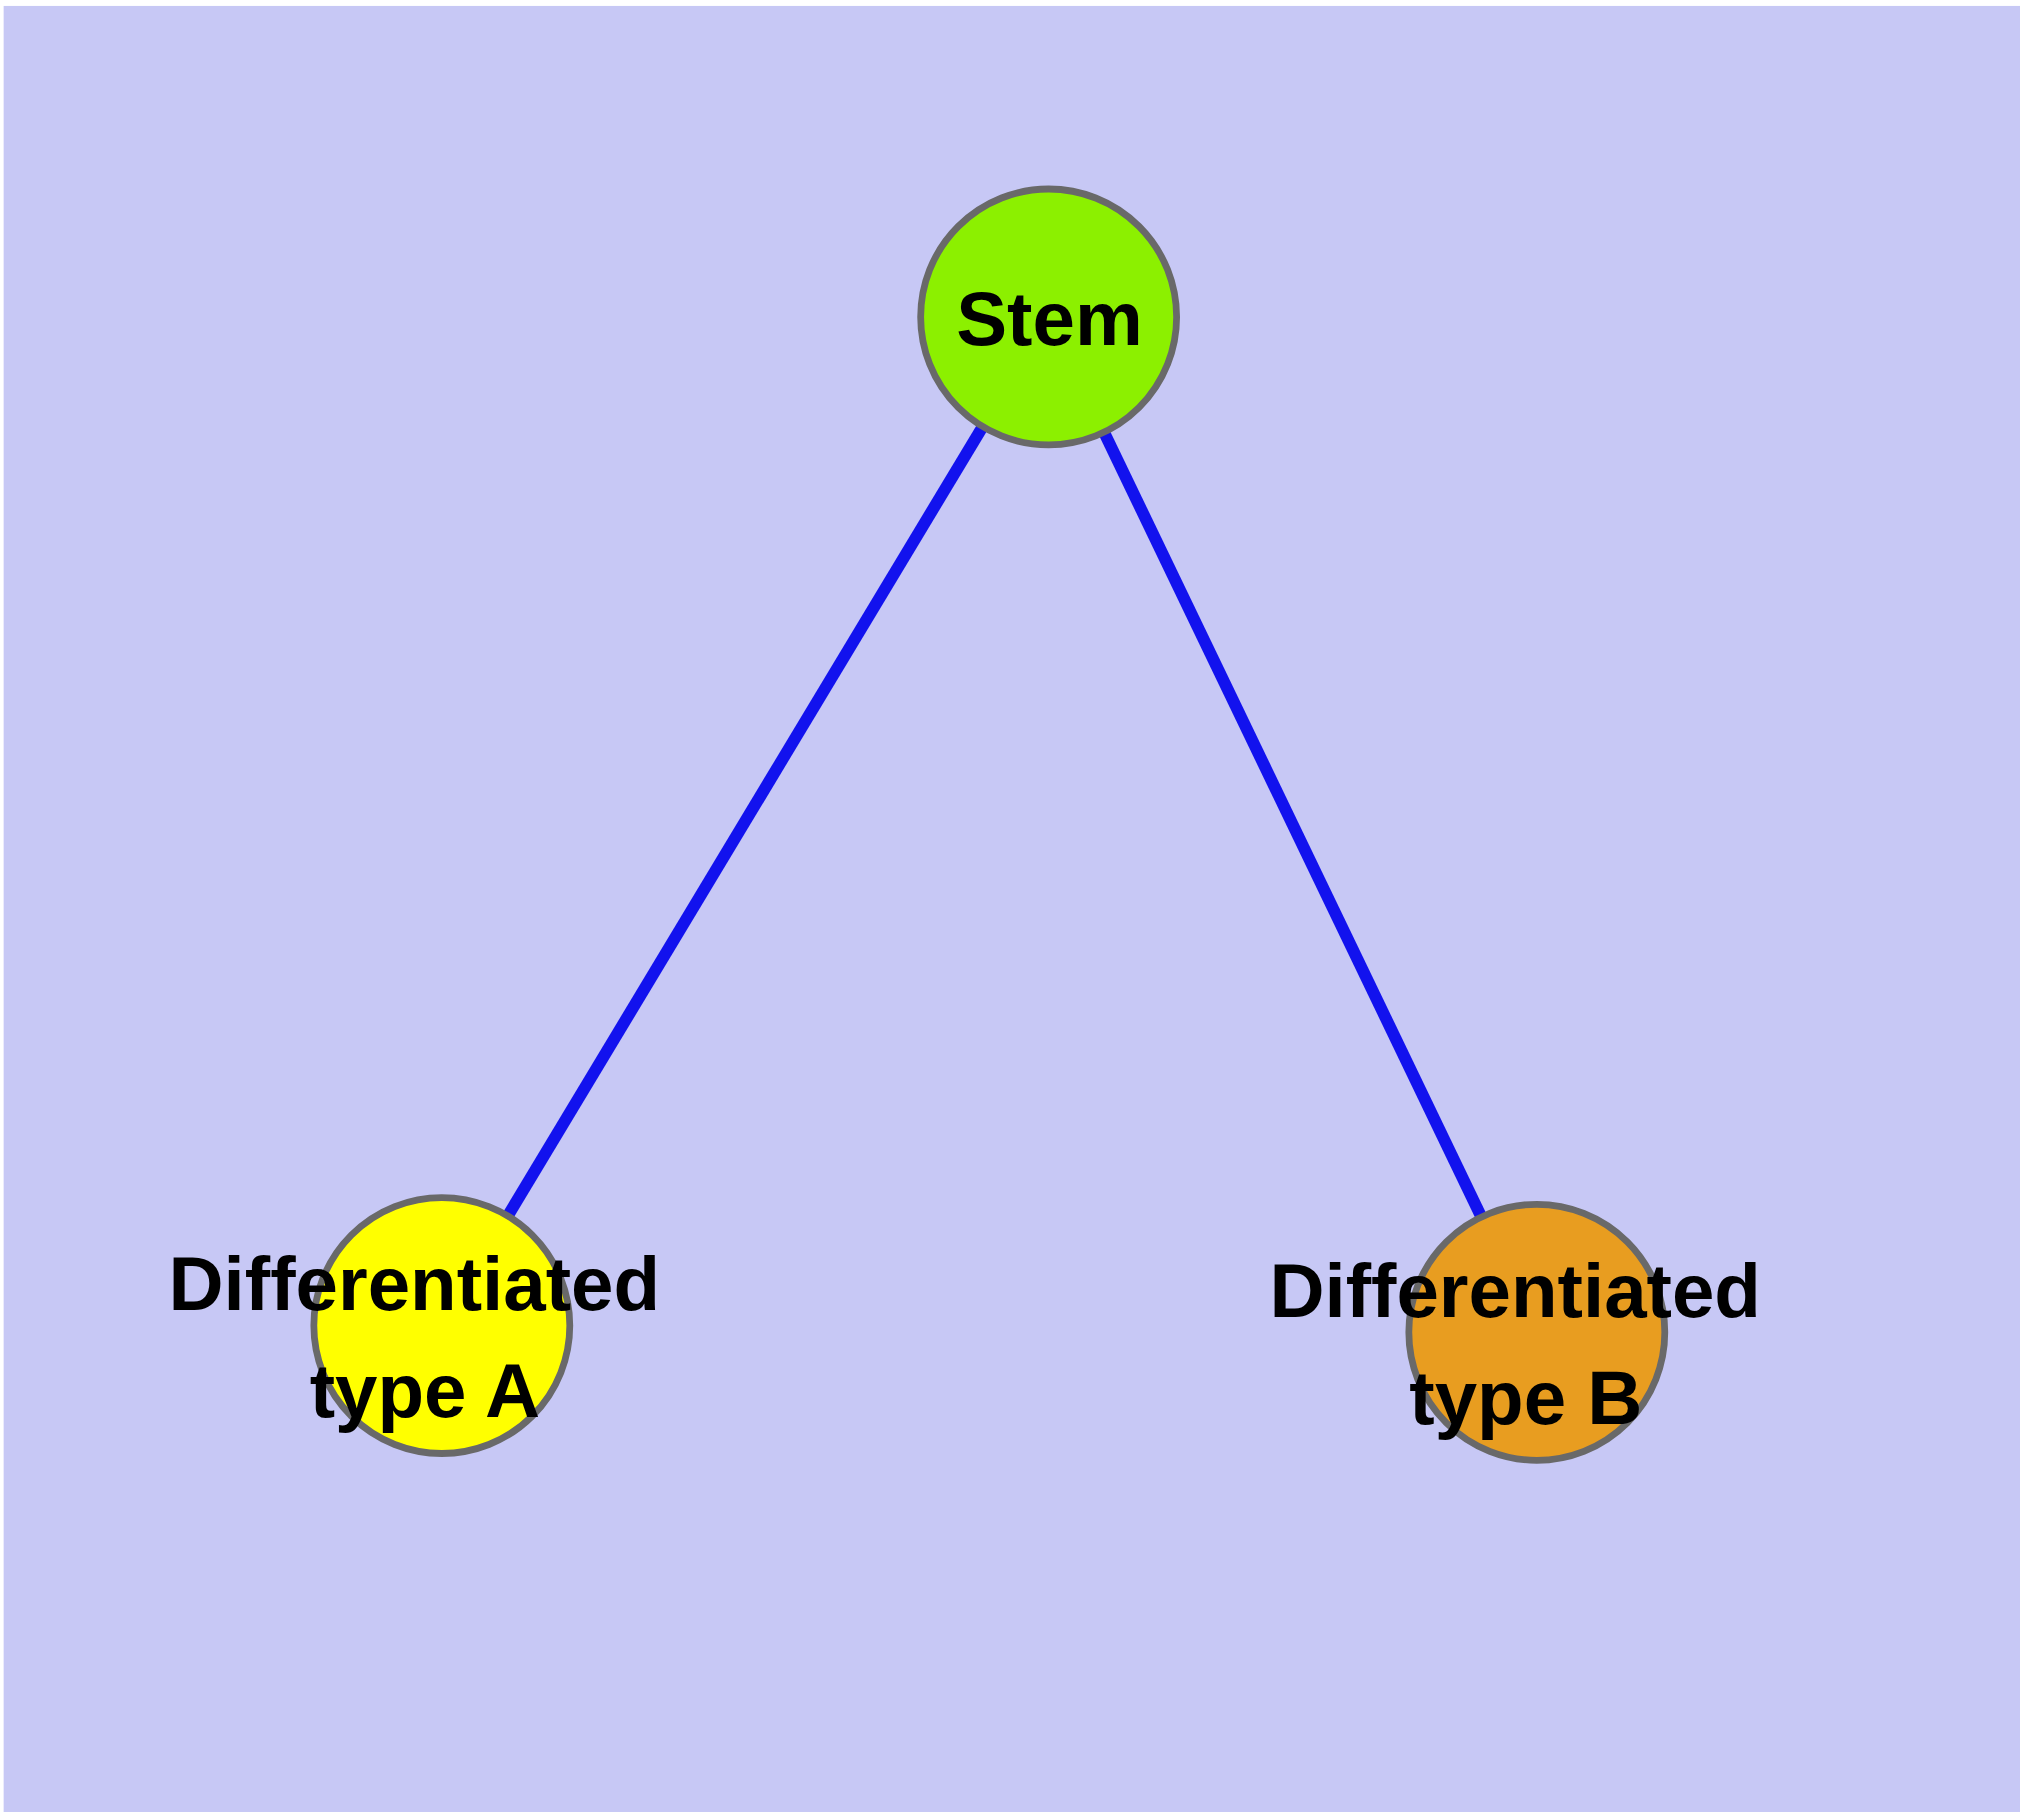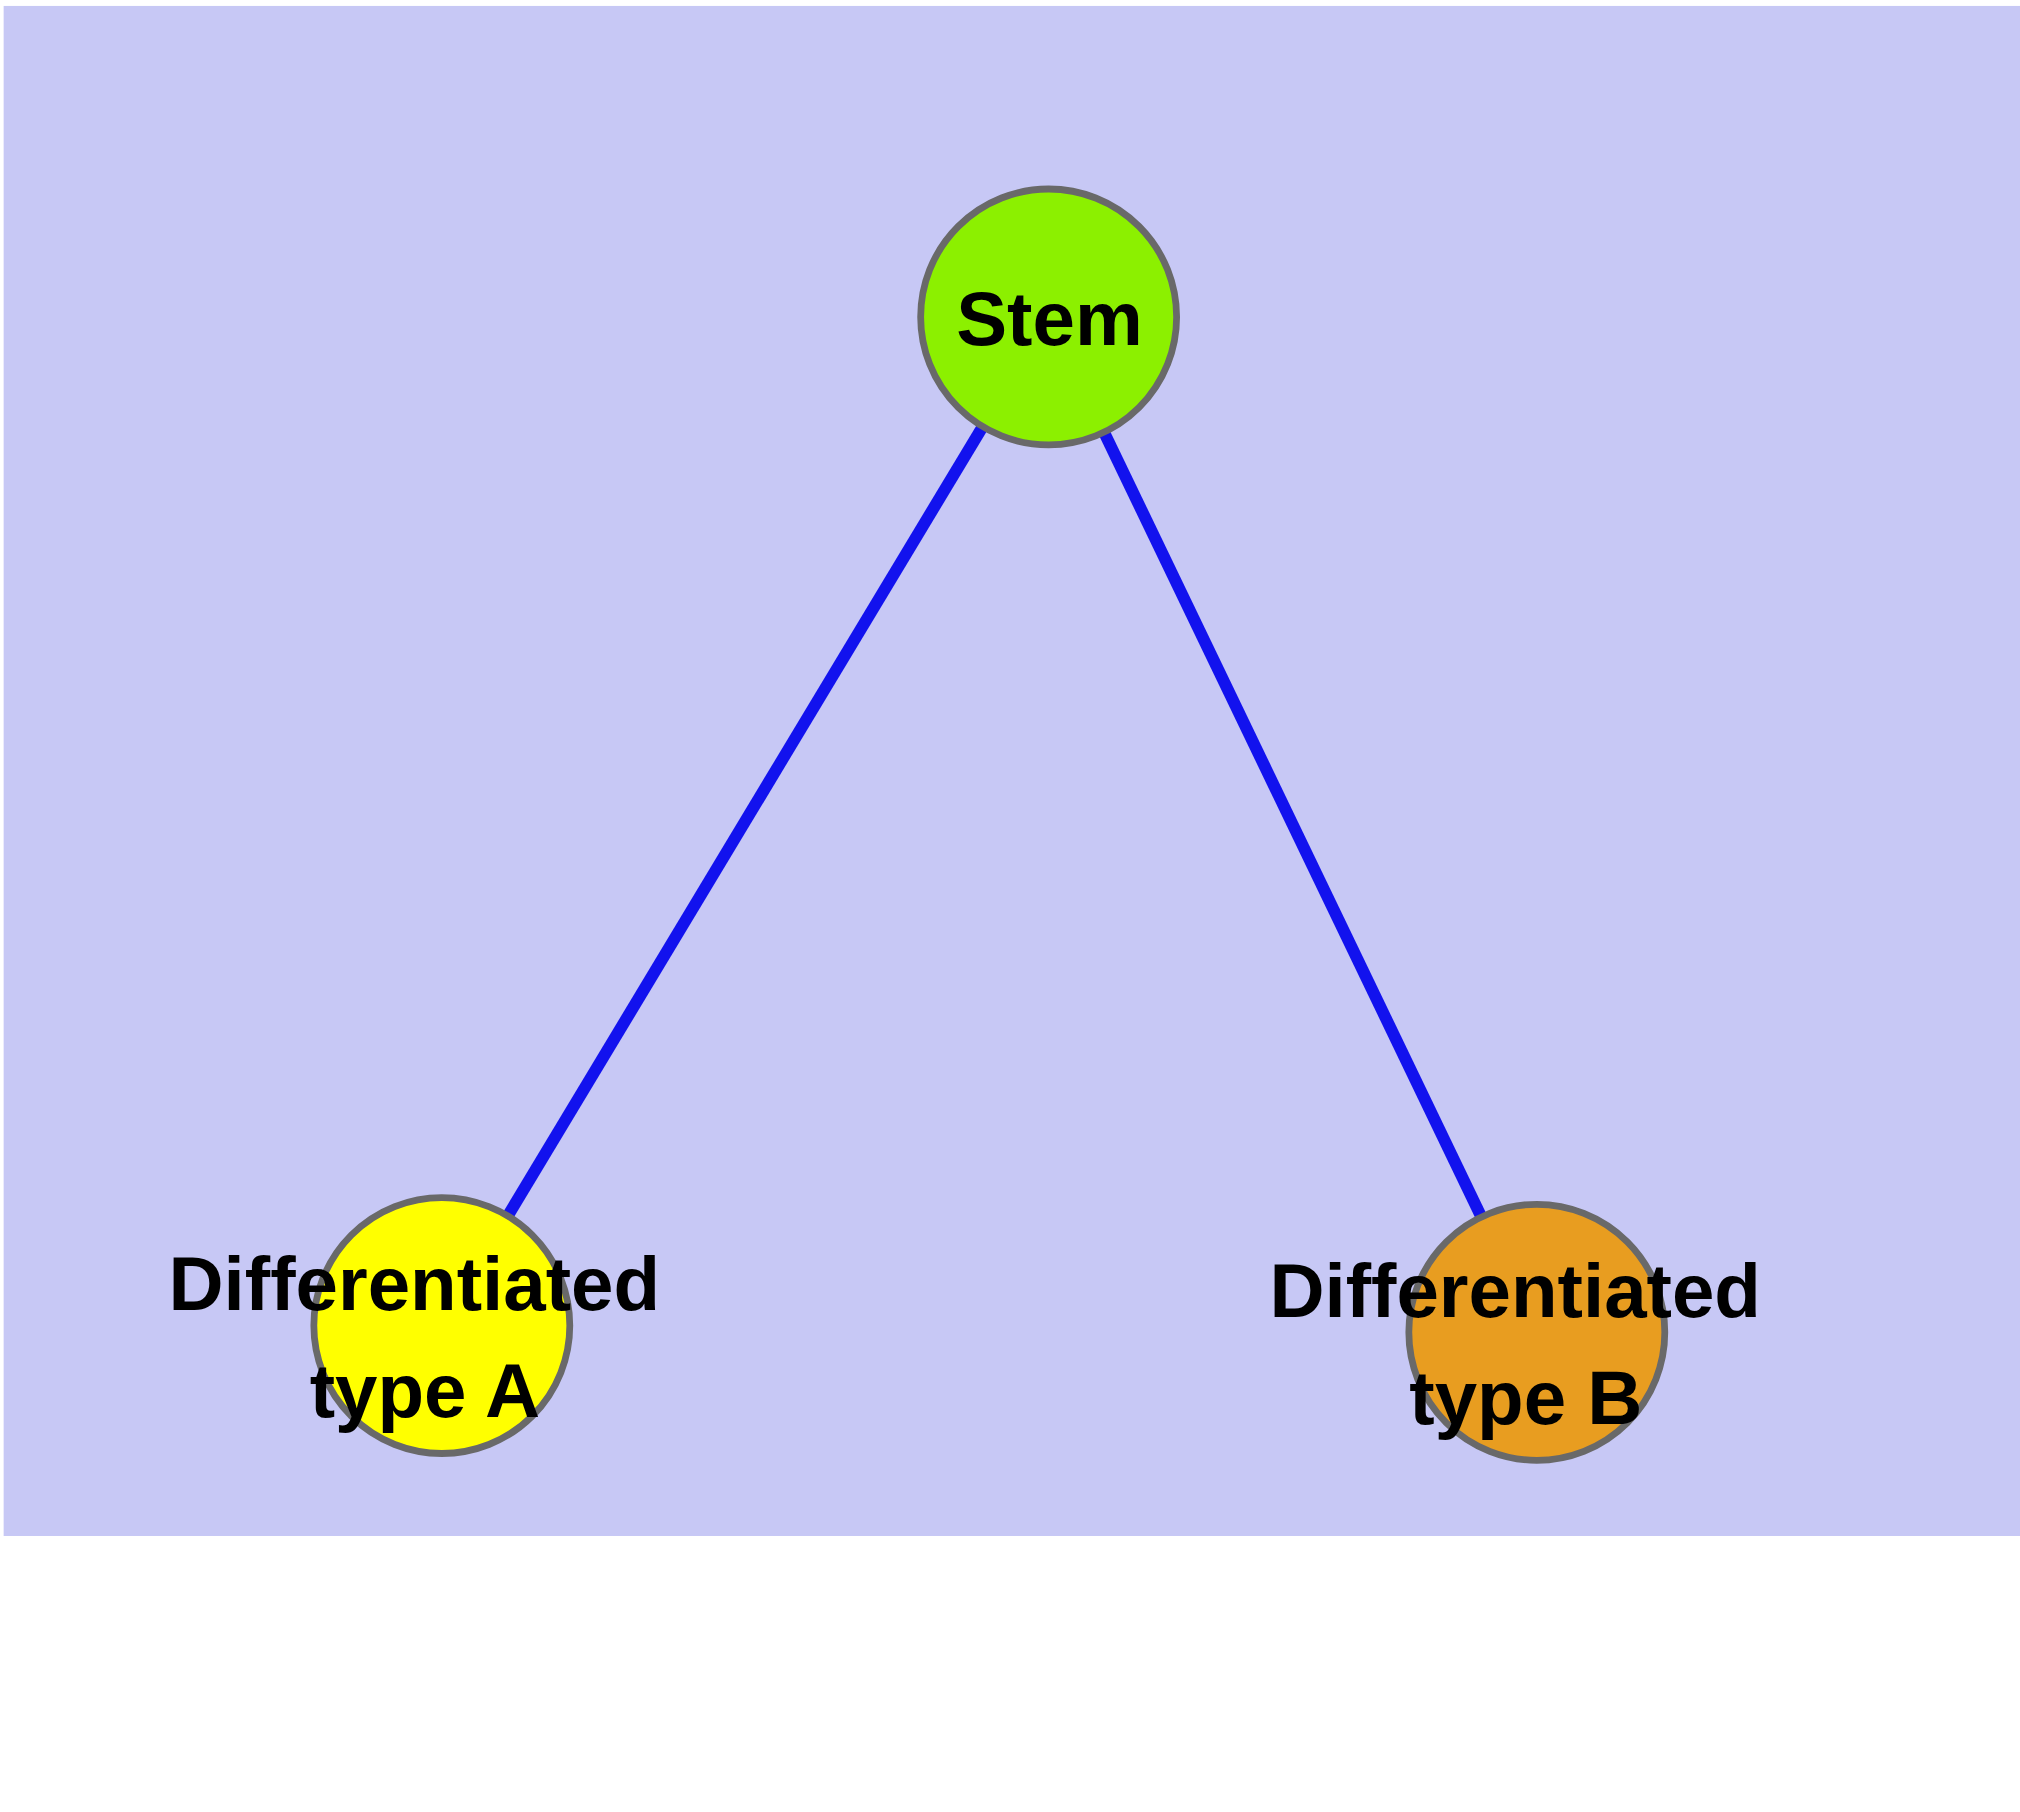--- a/index.html
+++ b/index.html
@@ -2,21 +2,21 @@
 <html style="font-size:13.6px"><head>
 <meta charset="utf-8">
 <style>
   html, body {
     margin: 0;
     padding: 0;
     background: #ffffff;
   }
   .canvas-wrap {
     width: 2021px;
-    height: 1536px;
+    height: 1812px;
     position: relative;
     background: #ffffff;
   }
   svg {
     display: block;
   }
   .edge {
     stroke-width: 14;
     stroke-linecap: butt;
   }

